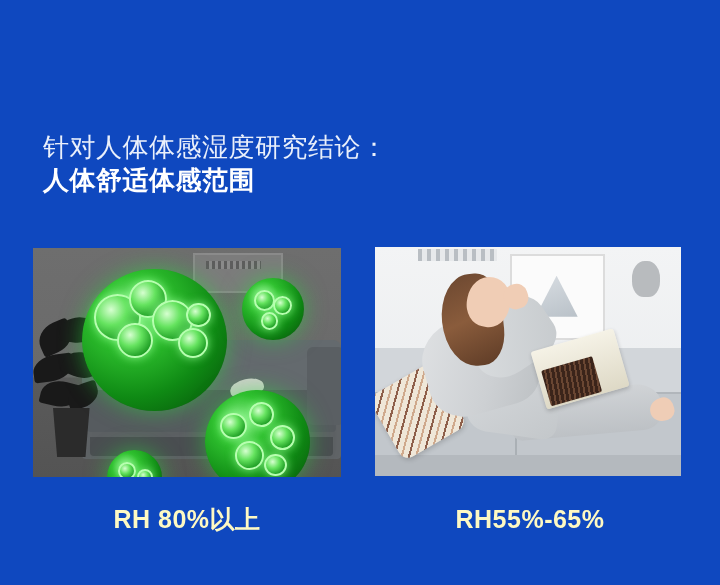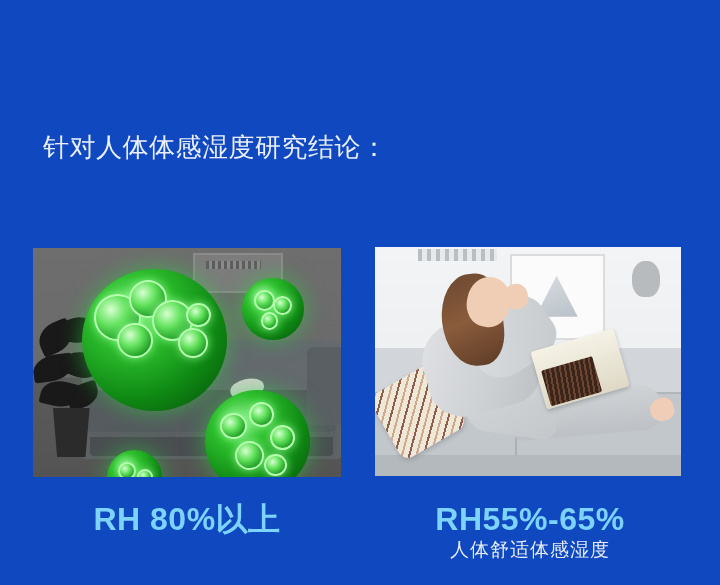--- a/index.html
+++ b/index.html
@@ -425,42 +425,43 @@
 
   
   .caption {
     position: absolute;
     text-align: center;
     width: 300px;
   }
   #caption-left  { left: 37px;  top: 504px; }
   #caption-right { left: 380px; top: 504px; }
   .cap-title {
-    font-size: 32px;
+    font-size: 25px;
     line-height: 30px;
     font-weight: 700;
-    color: #7dd3fc;
+    color: #fef9c3;
     letter-spacing: 0.5px;
   }
   .cap-sub {
     font-size: 19px;
     line-height: 26px;
     color: #e6ecf8;
     margin-top: 3px;
     letter-spacing: 1px;
   }
 </style>
 </head>
 <body>
 
 <div id="poster">
 
 
   <div id="body-copy">
     <div class="copy-line">针对人体体感湿度研究结论：</div>
+    <div class="copy-line strong">人体舒适体感范围</div>
   </div>
 
   <div class="photo" id="photo-left">
     <div class="scene-dark">
       <div class="wall-panel"></div>
       <div class="side-table"></div>
       <div class="sofa-dark">
         <div class="back"></div>
         <div class="seat"></div>
         <div class="arm"></div>
@@ -533,16 +534,15 @@
     </div>
   </div>
 
 
   <div class="caption" id="caption-left">
     <div class="cap-title">RH 80%以上</div>
   </div>
 
   <div class="caption" id="caption-right">
     <div class="cap-title">RH55%-65%</div>
-    <div class="cap-sub">人体舒适体感湿度</div>
   </div>
 
 </div>
 
 </body></html>

